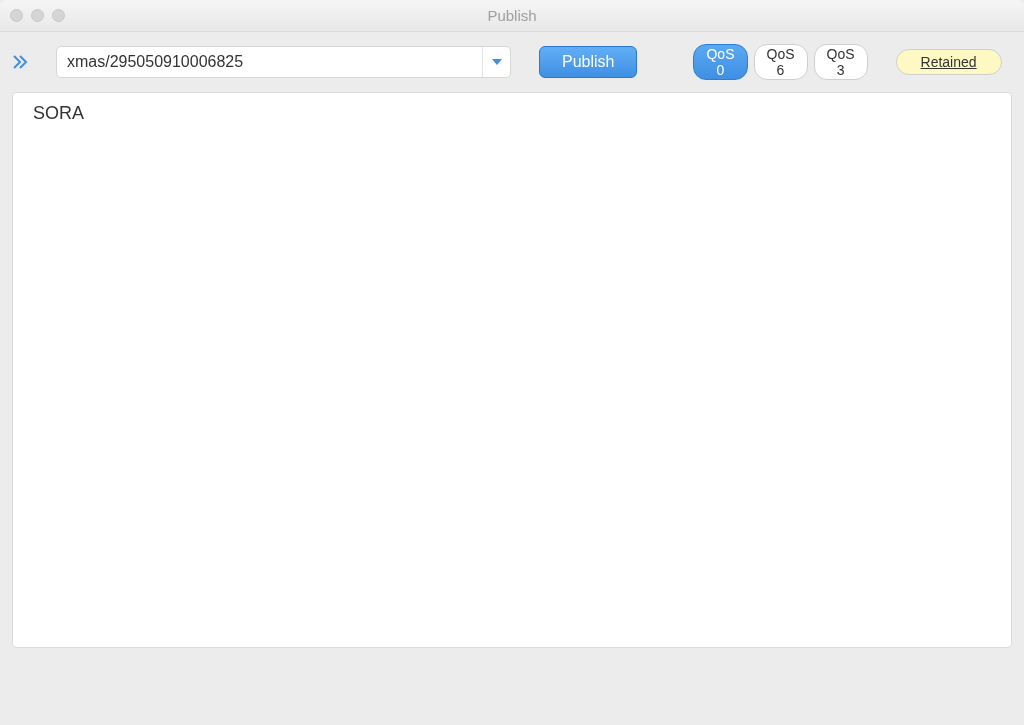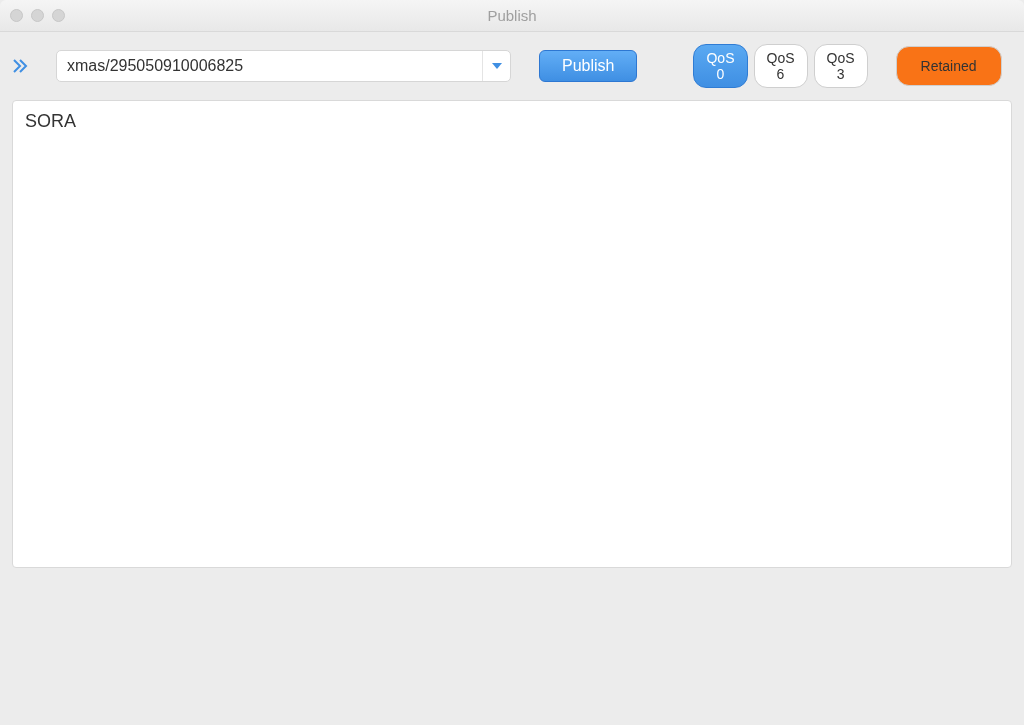--- a/index.html
+++ b/index.html
@@ -98,66 +98,67 @@
       font-size: 16px;
       cursor: pointer;
     }
     .spacer { flex: 1; }
     .seggroup {
       display: inline-flex;
       align-items: center;
       gap: 6px;
     }
     .segbtn {
-      height: 44px;
+      height: 36px;
       padding: 0 12px;
       border-radius: 13px;
       border: 1px solid #cfcfcf;
       background: #fff;
       color: #333;
       font-size: 14px;
       cursor: pointer;
       display: flex;
       align-items: center;
       justify-content: center;
     }
     .segbtn.active {
       background: linear-gradient(#5aa9f2, #3f8fe3);
       border-color: #2f7cd4;
       color: #fff;
     }
     .retain-btn {
-      height: 40px;
+      height: 26px;
       padding: 0 24px;
       border-radius: 13px;
       border: 1px solid #cfcfcf;
-      background: #f97316;
+      background: #fef9c3;
       color: #333;
       font-size: 14px;
       cursor: pointer;
+      text-decoration: underline;
     }
     .gear-btn {
       height: 26px;
       padding: 0 10px;
       border-radius: 13px;
       border: 1px solid #cfcfcf;
       background: #fff;
       color: #3f8fe3;
       cursor: pointer;
       display: flex;
       align-items: center;
       gap: 2px;
     }
     .payload-area {
       margin: 12px;
       background: #fff;
       border: 1px solid #d9d9d9;
       border-radius: 4px;
-      height: 468px;
-      padding: 10px 12px;
+      height: 556px;
+      padding: 10px 20px;
     }
     .payload-text {
       width: 100%;
       height: 100%;
       border: none;
       outline: none;
       resize: none;
       font-size: 18px;
       color: #333;
       font-family: inherit;

